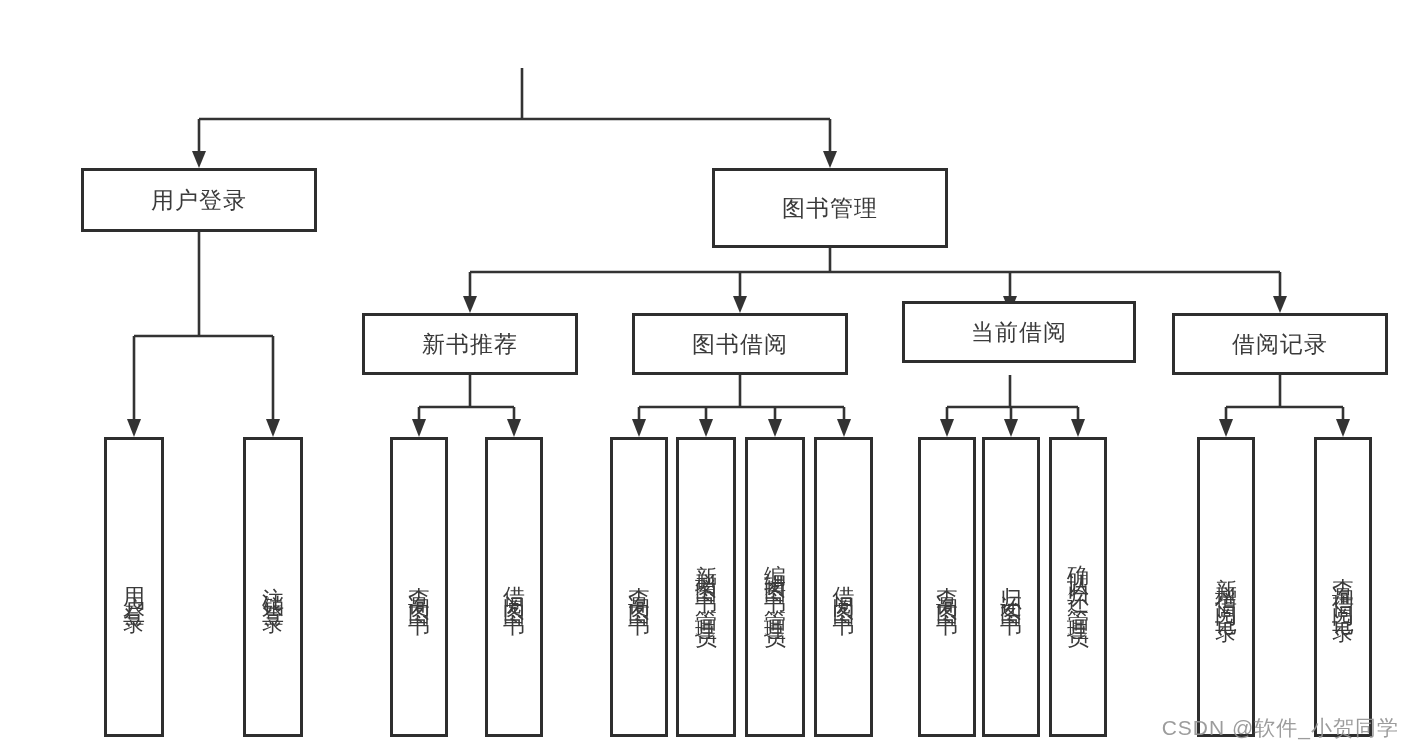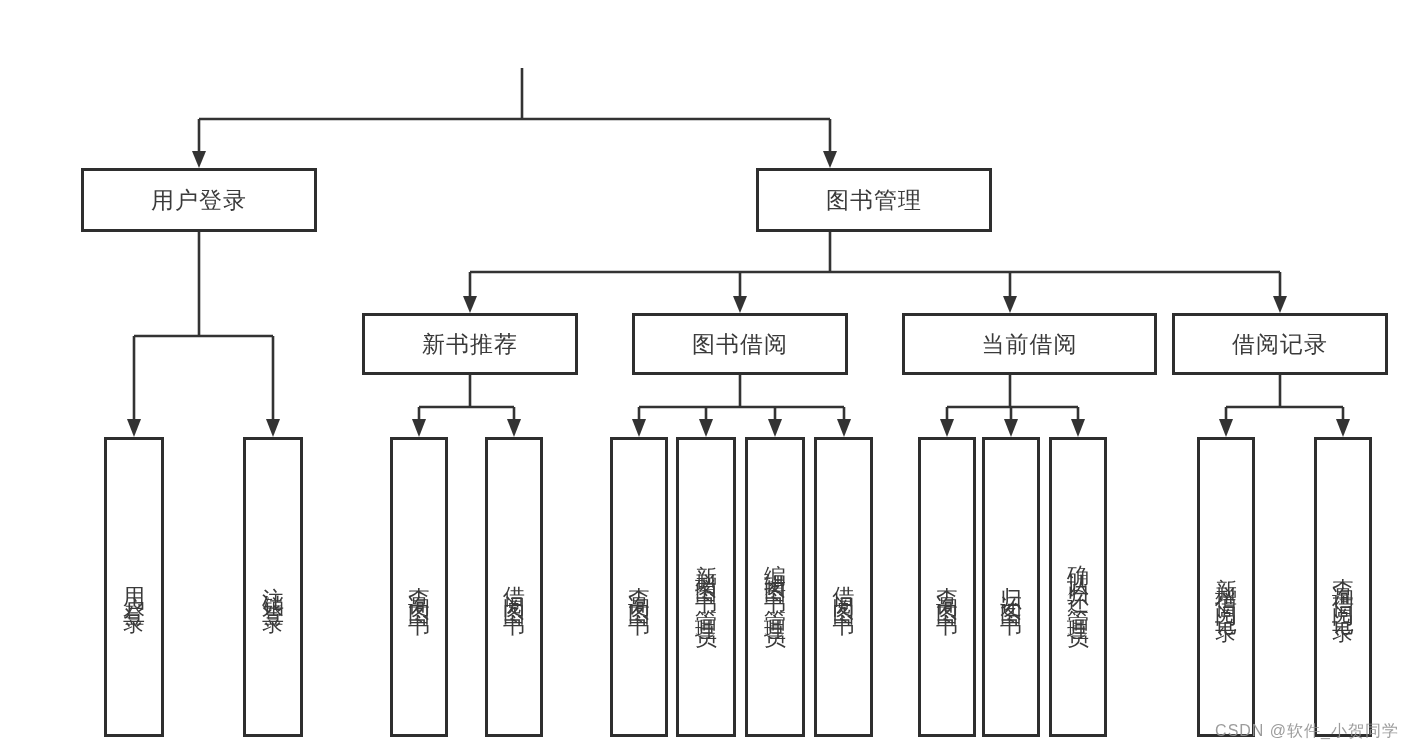--- a/index.html
+++ b/index.html
@@ -39,21 +39,21 @@
     writing-mode: vertical-rl;
     text-orientation: mixed;
     letter-spacing: 9px;
     line-height: 1;
     white-space: nowrap;
   }
   #watermark {
     position: absolute;
     right: 6px;
     bottom: 5px;
-    font-size: 16px;
+    font-size: 21px;
     color: rgba(148, 148, 148, 0.92);
     letter-spacing: 1px;
     z-index: 5;
     white-space: nowrap;
   }
 </style>
 </head>
 <body>
 
 <div id="canvas">
@@ -119,25 +119,25 @@
       <polygon points="940,419 954,419 947,437"></polygon>
       <polygon points="1004,419 1018,419 1011,437"></polygon>
       <polygon points="1071,419 1085,419 1078,437"></polygon>
       <polygon points="1219,419 1233,419 1226,437"></polygon>
       <polygon points="1336,419 1350,419 1343,437"></polygon>
     </g>
   </svg>
 
 
   <div class="node" style="left:81px; top:168px; width:236px; height:64px;">用户登录</div>
-  <div class="node" style="left:712px; top:168px; width:236px; height:64px;margin-left:44px;">图书管理</div>
+  <div class="node" style="left:712px; top:168px; width:236px; height:80px;">图书管理</div>
 
   <div class="node" style="left:362px; top:313px; width:216px; height:62px;">新书推荐</div>
   <div class="node" style="left:632px; top:313px; width:216px; height:62px;">图书借阅</div>
-  <div class="node" style="left:902px; top:313px; width:255px; height:62px;">当前借阅</div>
+  <div class="node" style="left:902px; top:301px; width:234px; height:62px;">当前借阅</div>
   <div class="node" style="left:1172px; top:313px; width:216px; height:62px;">借阅记录</div>
 
   <div class="node vbox" style="left:104px; top:437px; width:60px; height:300px;">
     <span class="vtext">用户登录</span>
   </div>
   <div class="node vbox" style="left:243px; top:437px; width:60px; height:300px;">
     <span class="vtext">注销登录</span>
   </div>
 
   <div class="node vbox" style="left:390px; top:437px; width:58px; height:300px;">

